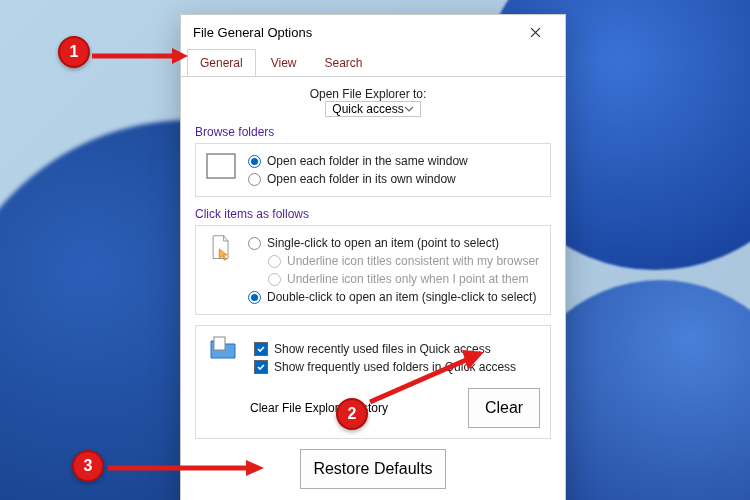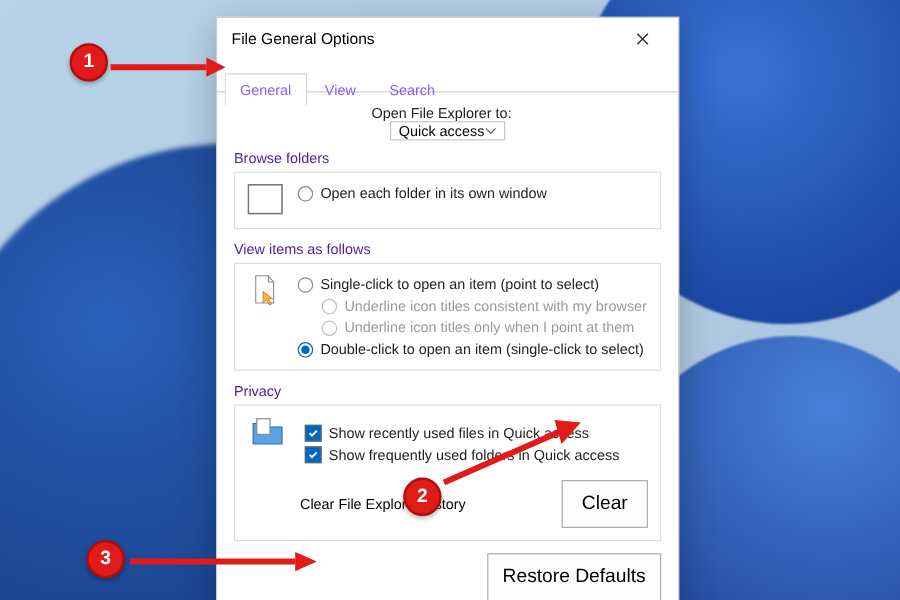--- a/index.html
+++ b/index.html
@@ -44,22 +44,22 @@
     border-bottom: 1px solid #d0d0d0;
     padding: 0 6px; gap: 2px;
     background: #fff;
   }
   .tab {
     padding: 6px 12px 5px;
     font-size: 12px;
     border: 1px solid transparent;
     cursor: pointer;
     position: relative;
-    top: 12px;
-    color: #8b5cf6;
+    top: 0;
+    color: #7f1d1d;
   }
   .tab.active {
     border: 1px solid #d0d0d0;
     border-bottom: 1px solid #fff;
     background: #fff;
     border-radius: 2px 2px 0 0;
   }
 
   .panel { padding: 10px 14px 6px; }
 
@@ -126,21 +126,21 @@
   }
   .btn {
     min-width: 72px; height: 40px;
     border: 1px solid #adadad;
     background: #fdfdfd;
     font-size: 16px;
     display: inline-flex; align-items: center; justify-content: center;
     padding: 0 12px; cursor: pointer;
   }
   .btn.wide { min-width: 110px; }
-  .restore-row { display: flex; justify-content: flex-end; margin-top: 10px; }
+  .restore-row { display: flex; justify-content: center; margin-top: 10px; }
 
   .footer {
     padding: 10px 14px 14px;
     display: flex; justify-content: flex-end; gap: 8px;
     background: #fff;
   }
   .btn.default { border-color: #0067c0; }
   .btn.disabled { color: #a0a0a0; cursor: default; }
 
   
@@ -193,29 +193,35 @@
     <div class="group">
       <span class="group-label">Browse folders</span>
       <div class="group-box">
         <div class="group-icon">
           <svg viewBox="0 0 30 26">
               <rect x="1" y="1" width="28" height="24" fill="none" stroke="#777" stroke-width="1.3"></rect>
             </svg>
         </div>
         <div class="options">
           <div class="radio-row">
+            <span class="radio selected">
+                <span class="dot"></span>
+              </span>
+            <span>Open each folder in the same window</span>
+          </div>
+          <div class="radio-row">
             <span class="radio"></span>
             <span>Open each folder in its own window</span>
           </div>
         </div>
       </div>
     </div>
 
     <div class="group">
-      <span class="group-label">View items as follows</span>
+      <span class="group-label">Click items as follows</span>
       <div class="group-box">
         <div class="group-icon">
           <svg viewBox="0 0 28 32">
             <path d="M5 2 H17 L22 8 V28 H5 Z" fill="#fff" stroke="#888"></path>
             <path d="M17 2 V8 H22" fill="none" stroke="#888"></path>
             <path d="M12 17 L12 28 L15 25 L18 30 L20 29 L17 24 L21 24 Z" fill="#ffb24a" stroke="#c77514" stroke-width="0.8"></path>
           </svg>
         </div>
         <div class="options">
           <div class="radio-row">
@@ -234,21 +240,20 @@
             <span class="radio selected">
                 <span class="dot"></span>
               </span>
             <span>Double-click to open an item (single-click to select)</span>
           </div>
         </div>
       </div>
     </div>
 
     <div class="group">
-      <span class="group-label">Privacy</span>
       <div class="group-box" style="display:block; padding:8px 10px 10px;">
         <div style="display:flex; gap:10px;">
           <div class="group-icon">
             <svg viewBox="0 0 30 26">
               <path d="M3 6 H11 L14 9 H27 V23 H3 Z" fill="#5ca3e6" stroke="#2e6fb0"></path>
               <rect x="6" y="2" width="11" height="13" fill="#fff" stroke="#888"></rect>
             </svg>
           </div>
           <div class="options privacy-inner">
             <div class="check-row">

